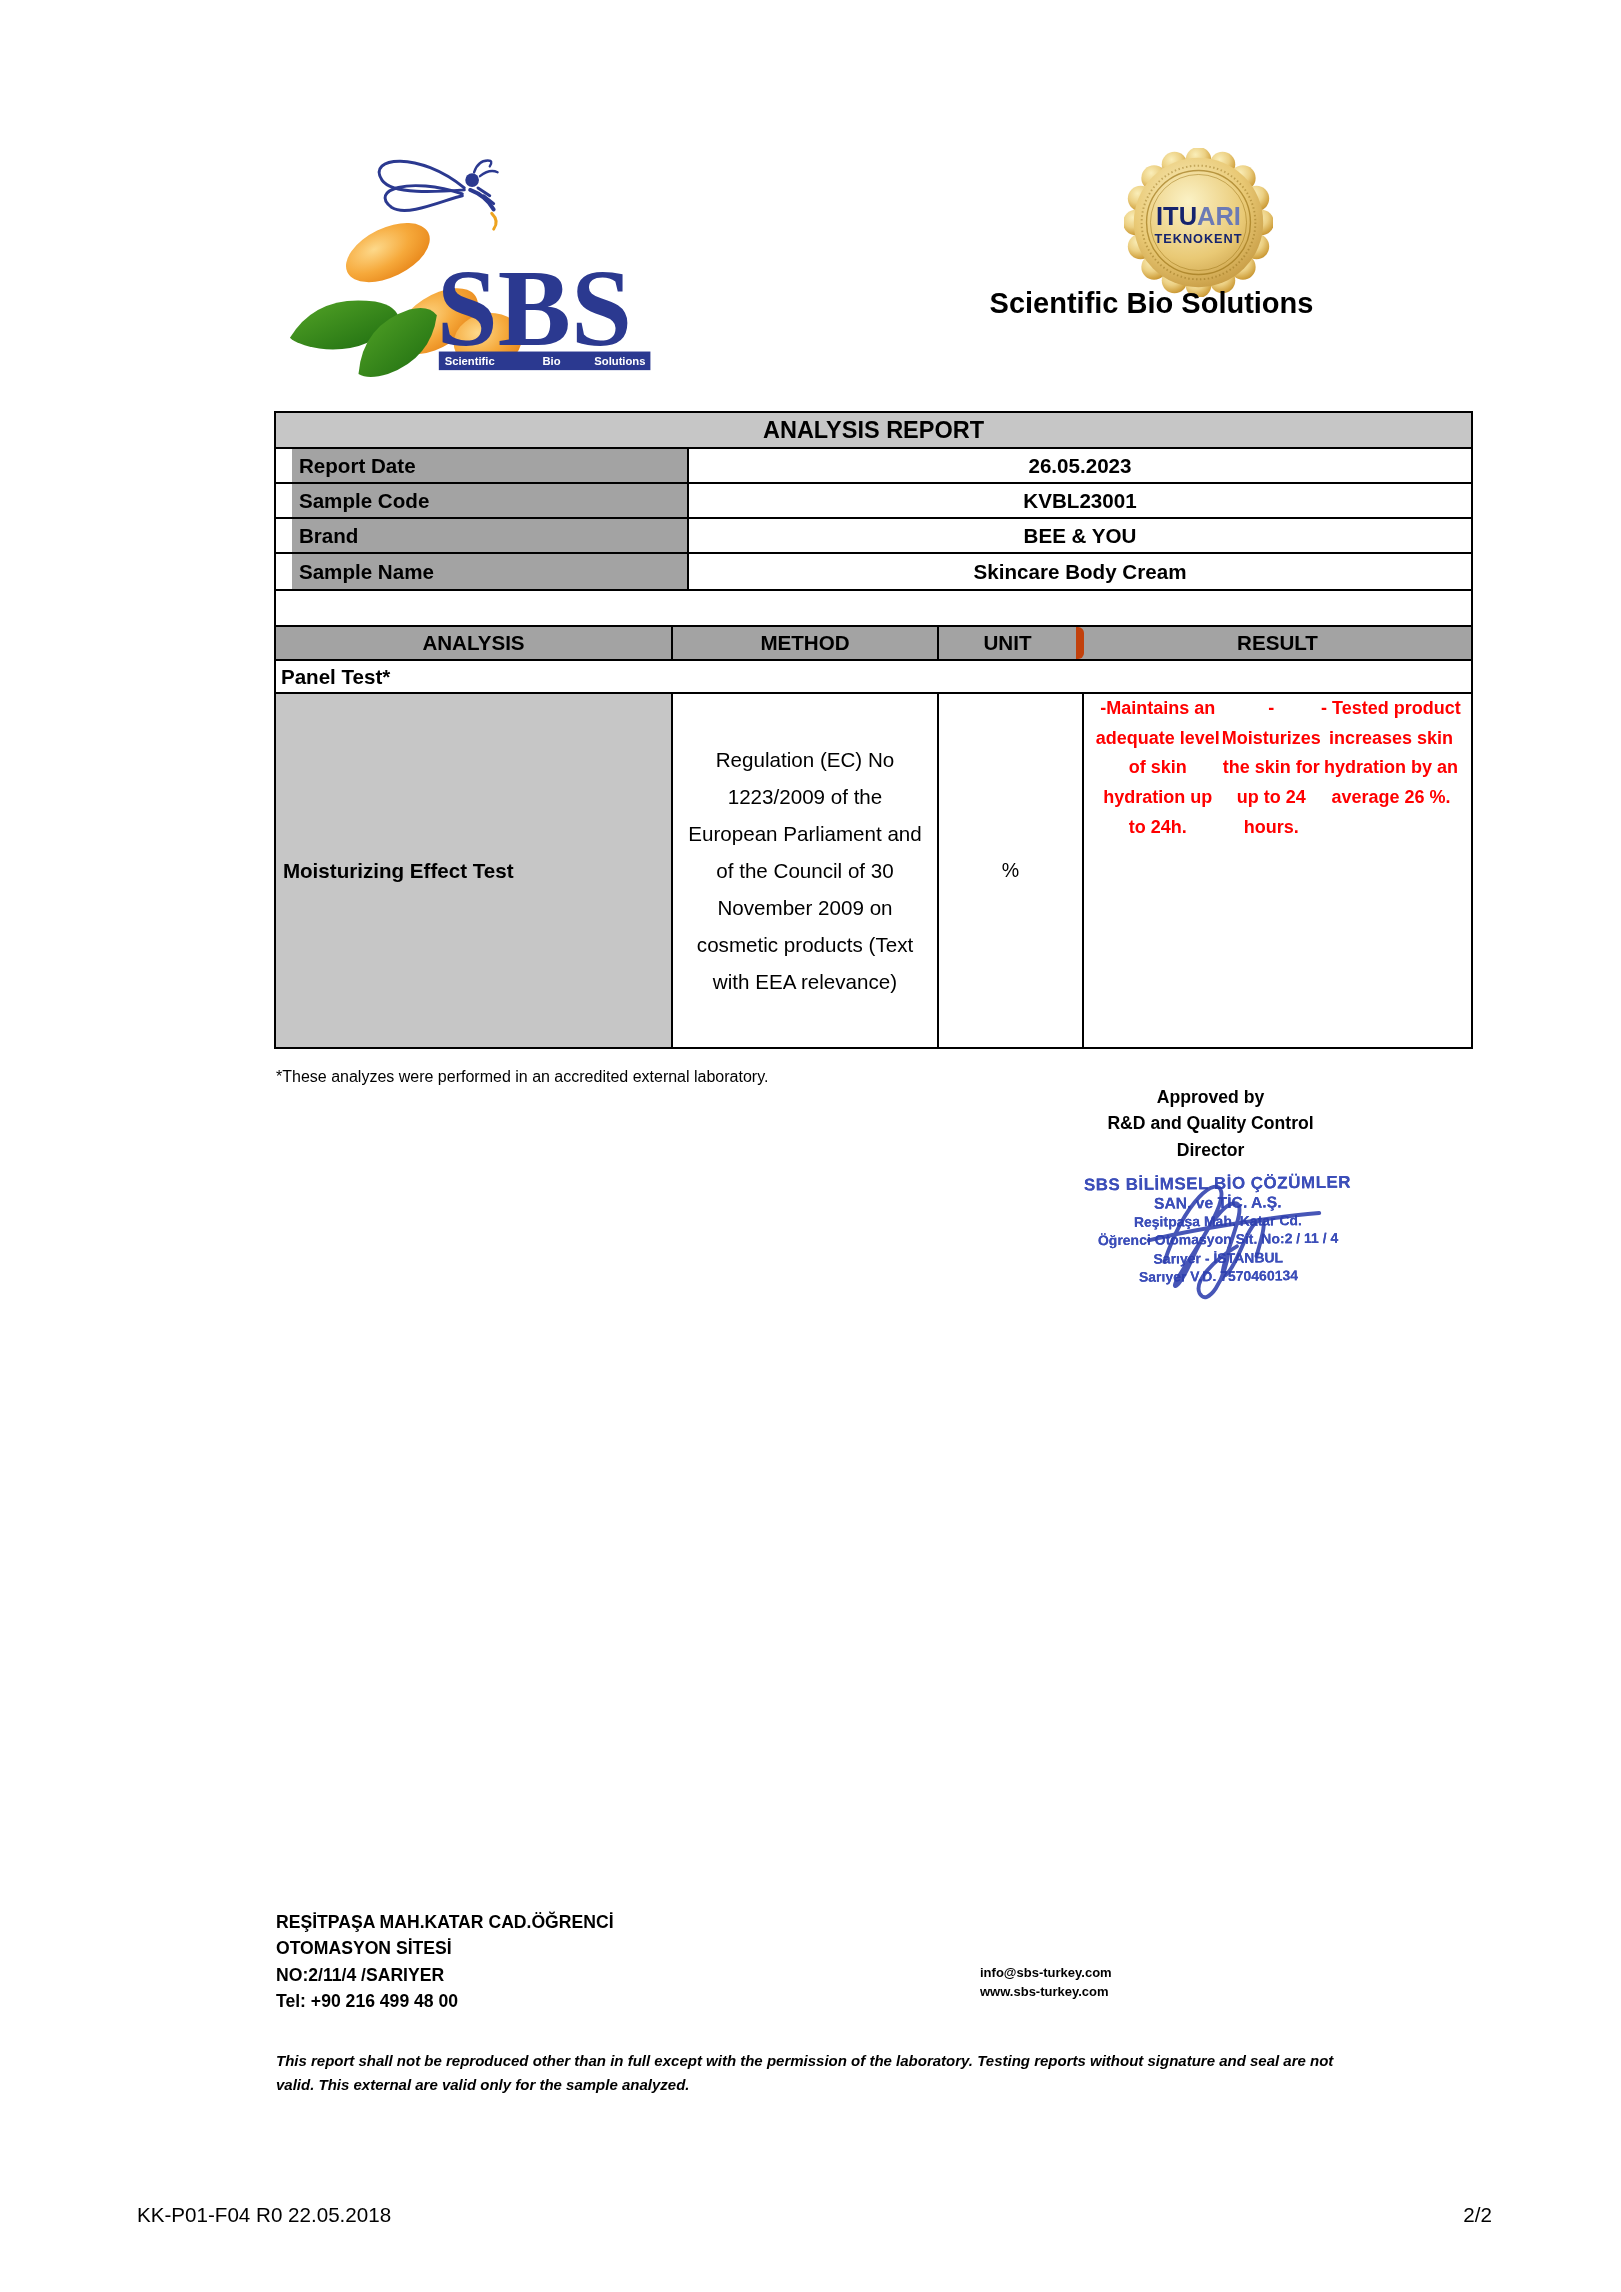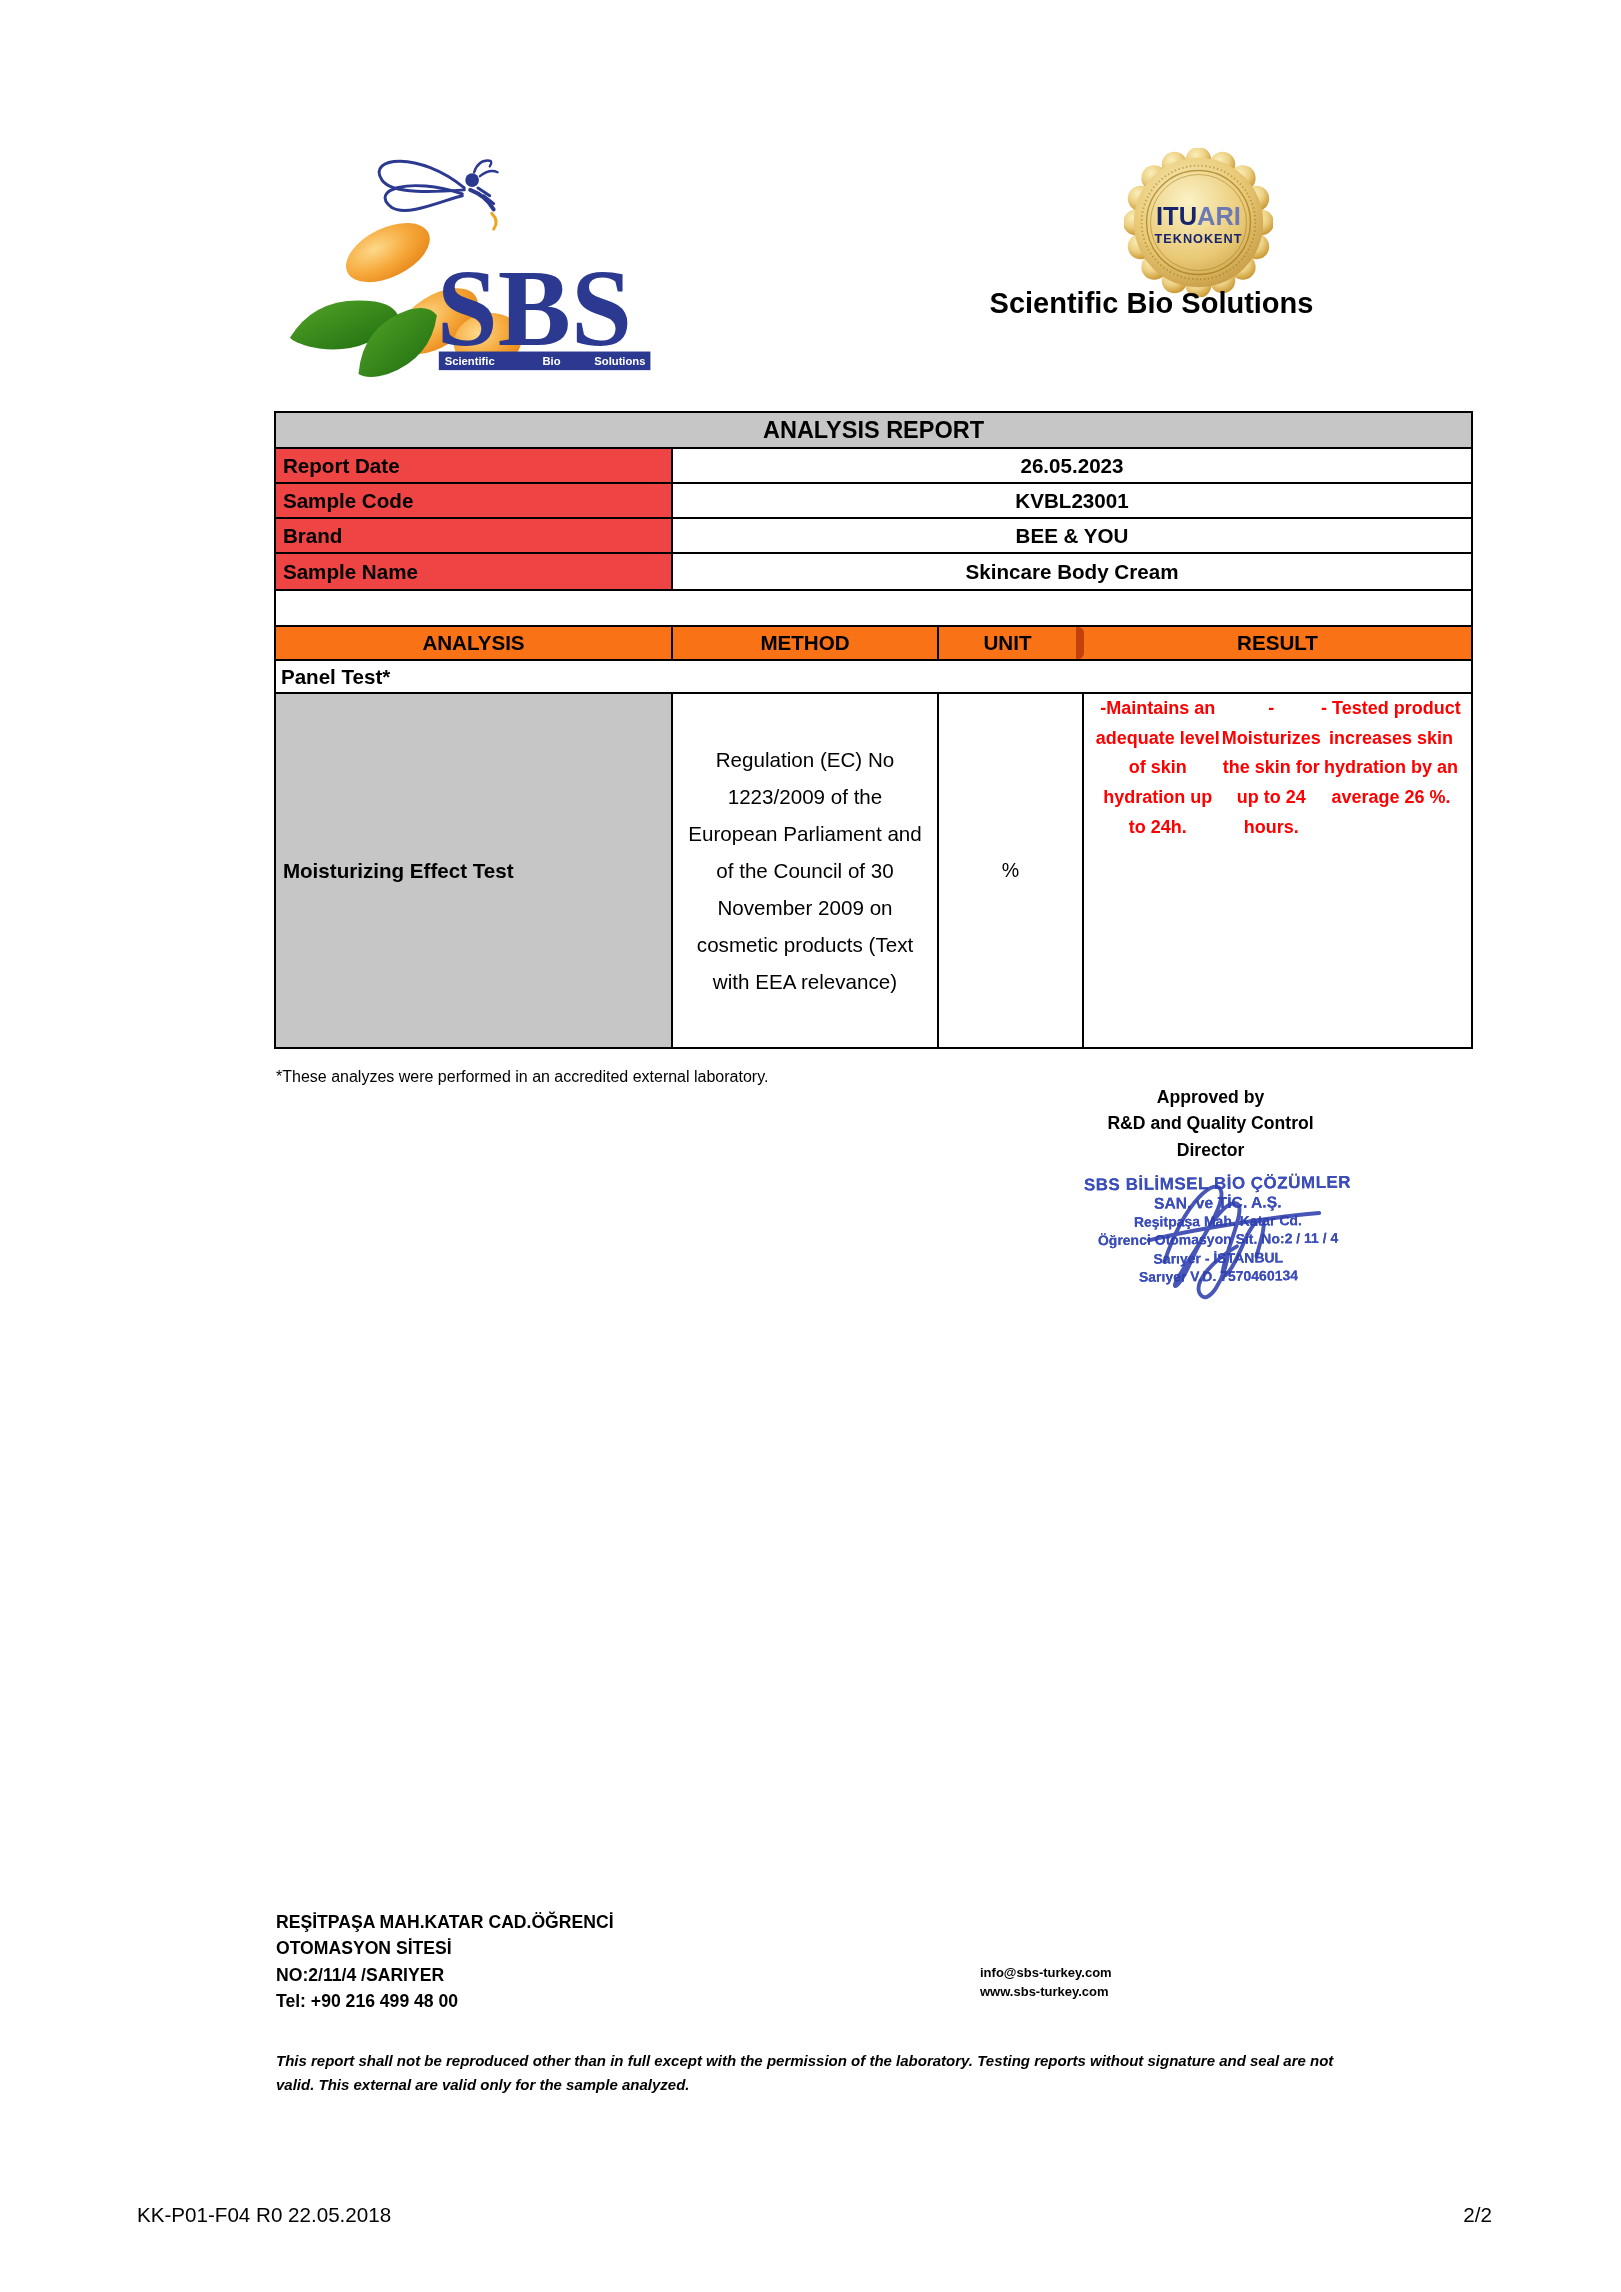--- a/index.html
+++ b/index.html
@@ -16,27 +16,27 @@
     font-size:29px;font-weight:bold;letter-spacing:0px;
   }
   
   .tables{position:absolute;left:274px;top:411px;width:1199px;}
   .t1{border:2.9px solid #000;box-sizing:border-box;}
   .t1-title{height:34px;background:#c6c6c6;border-bottom:2px solid #000;
     display:flex;align-items:center;justify-content:center;
     font-size:23.5px;font-weight:bold;}
   .t1-row{display:flex;height:35px;border-bottom:2px solid #000;box-sizing:border-box;}
   .t1-row:last-child{border-bottom:none;}
-  .t1-lbl{width:397px;background:#ef4444;border-right:2px solid #000;box-sizing:border-box;
-    display:flex;align-items:center;padding-left:6.9px;font-size:20.6px;font-weight:bold;}
+  .t1-lbl{width:397px;background:#a3a3a3;border-right:2px solid #000;box-sizing:border-box;
+    display:flex;align-items:center;padding-left:6.9px;font-size:20.6px;font-weight:bold;margin-left:16px;}
   .t1-val{flex:1;display:flex;align-items:center;justify-content:center;
     font-size:20.6px;font-weight:bold;}
   .gap-row{height:34px;border-left:2.9px solid #000;border-right:2.9px solid #000;box-sizing:border-box;}
   .t2{border:2.9px solid #000;box-sizing:border-box;}
-  .t2-head{display:flex;height:34px;background:#f97316;border-bottom:2.9px solid #000;box-sizing:border-box;}
+  .t2-head{display:flex;height:34px;background:#a3a3a3;border-bottom:2.9px solid #000;box-sizing:border-box;}
   .t2-head>div{display:flex;align-items:center;justify-content:center;
     font-size:20.6px;font-weight:bold;box-sizing:border-box;}
   .colA{width:397px;border-right:2px solid #000;}
   .colB{width:266px;border-right:2px solid #000;}
   .colC{width:145px;border-right:8px solid #c2410c;border-radius:6px;}
   .colD{flex:1;}
   .t2-panel{height:33px;border-bottom:2px solid #000;box-sizing:border-box;
     display:flex;align-items:center;padding-left:4.9px;font-size:20.6px;font-weight:bold;}
   .t2-main{display:flex;height:353px;}
   .t2-main .cellA{width:397px;background:#c6c6c6;border-right:2px solid #000;box-sizing:border-box;

